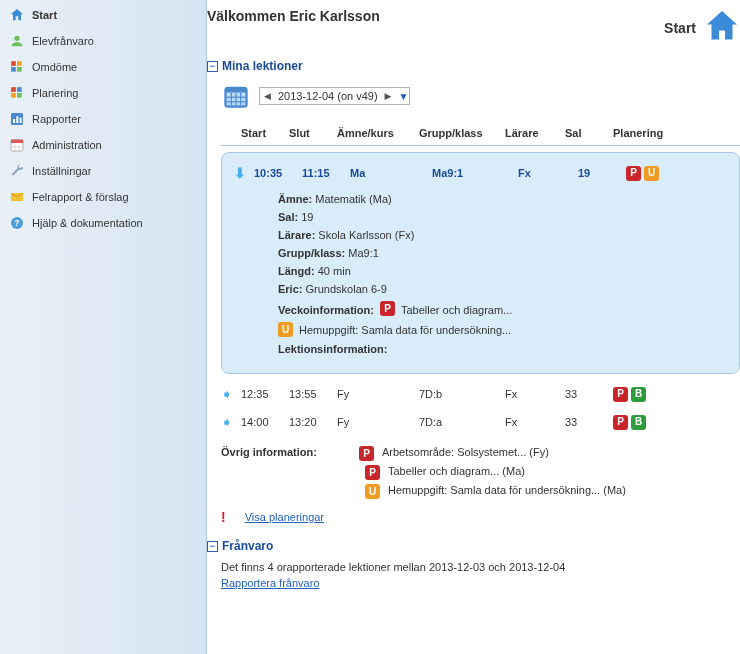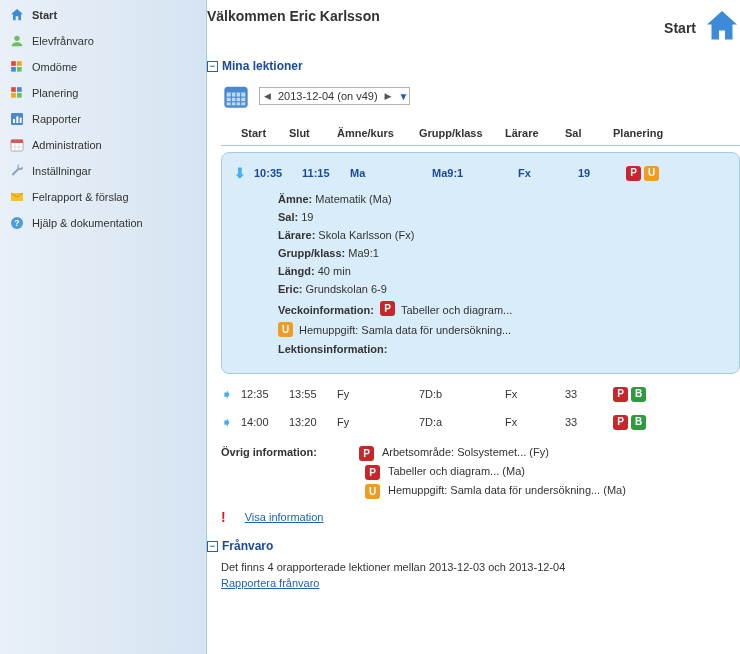--- a/index.html
+++ b/index.html
@@ -352,21 +352,21 @@
     </div>
     <div class="ovrig-line ovrig-indent">
       <span class="badge u">U</span>
       <span>Hemuppgift: Samla data för undersökning... (Ma)</span>
     </div>
   </div>
 
   <div class="warning-row">
     <span class="warn-icon">!</span>
     &nbsp;
-    <span class="link">Visa information</span>
+    <span class="link">Visa planeringar</span>
   </div>
 
   <div class="section-head" style="margin-top:14px">
     <span class="collapse-box">−</span>
     <span>Frånvaro</span>
   </div>
   <div class="franvaro">
     <div class="text">Det finns 4 orapporterade lektioner mellan 2013-12-03 och 2013-12-04</div>
     <span class="link">Rapportera frånvaro</span>
   </div>

